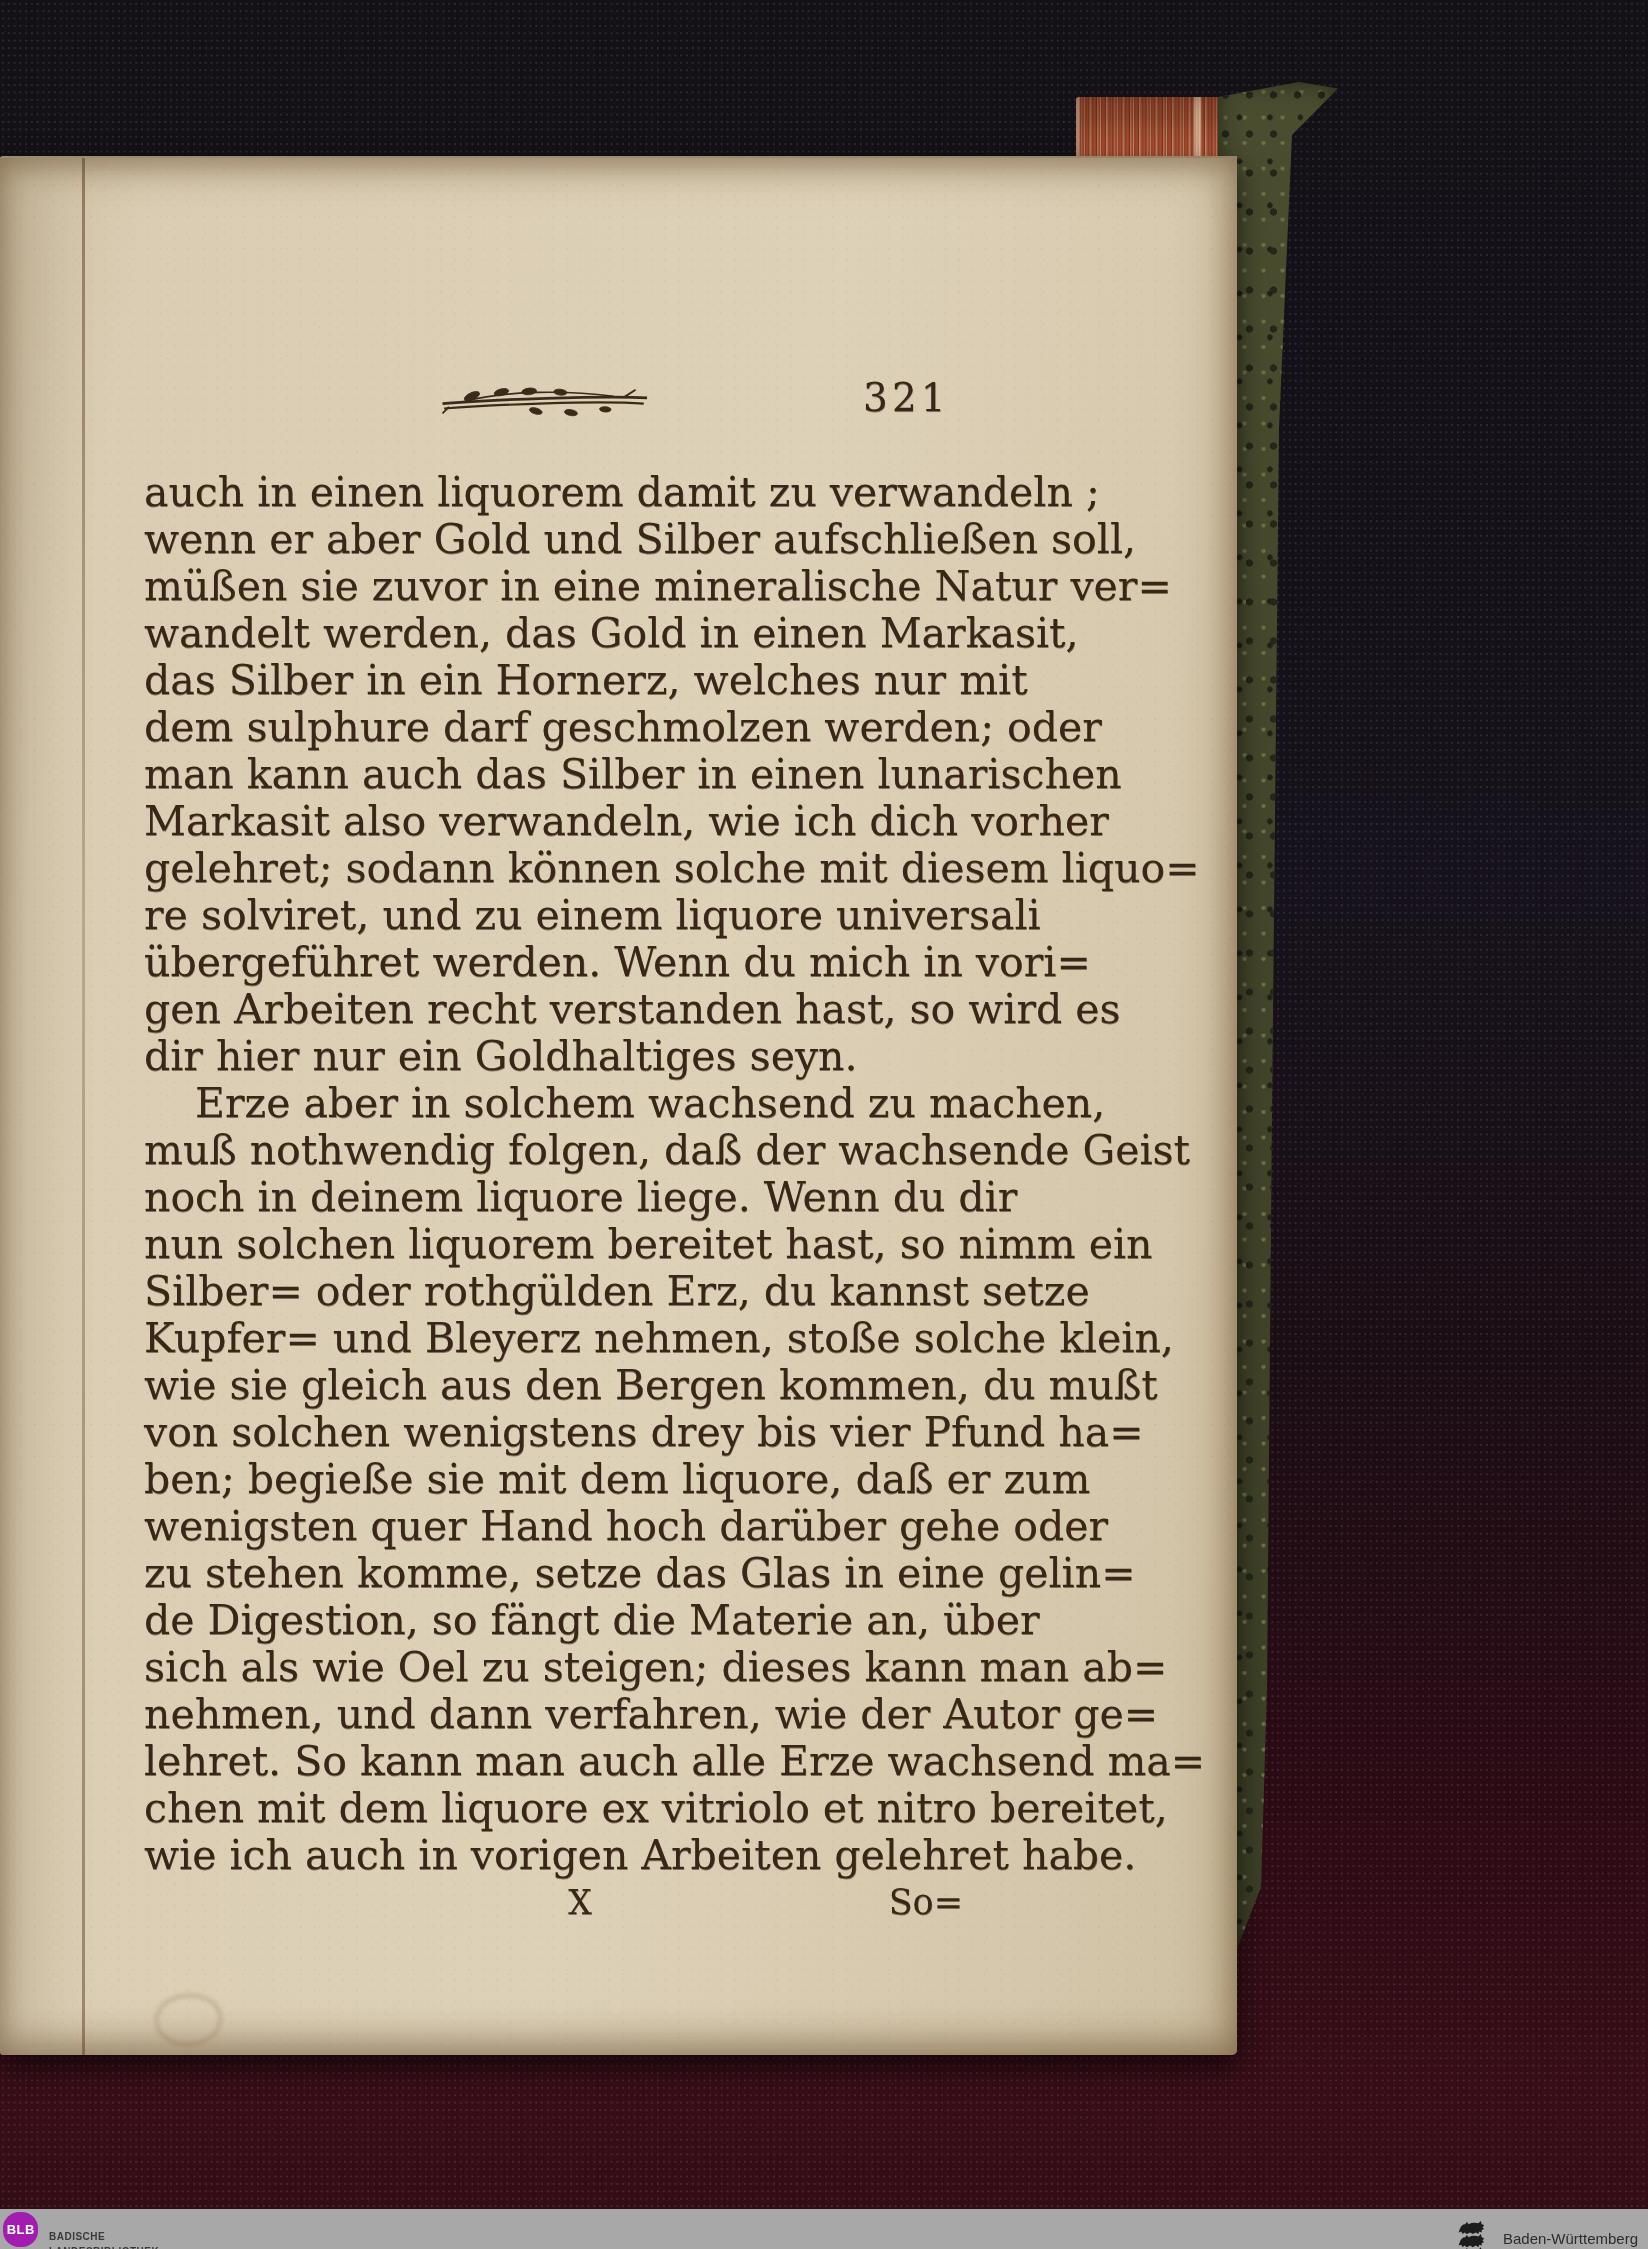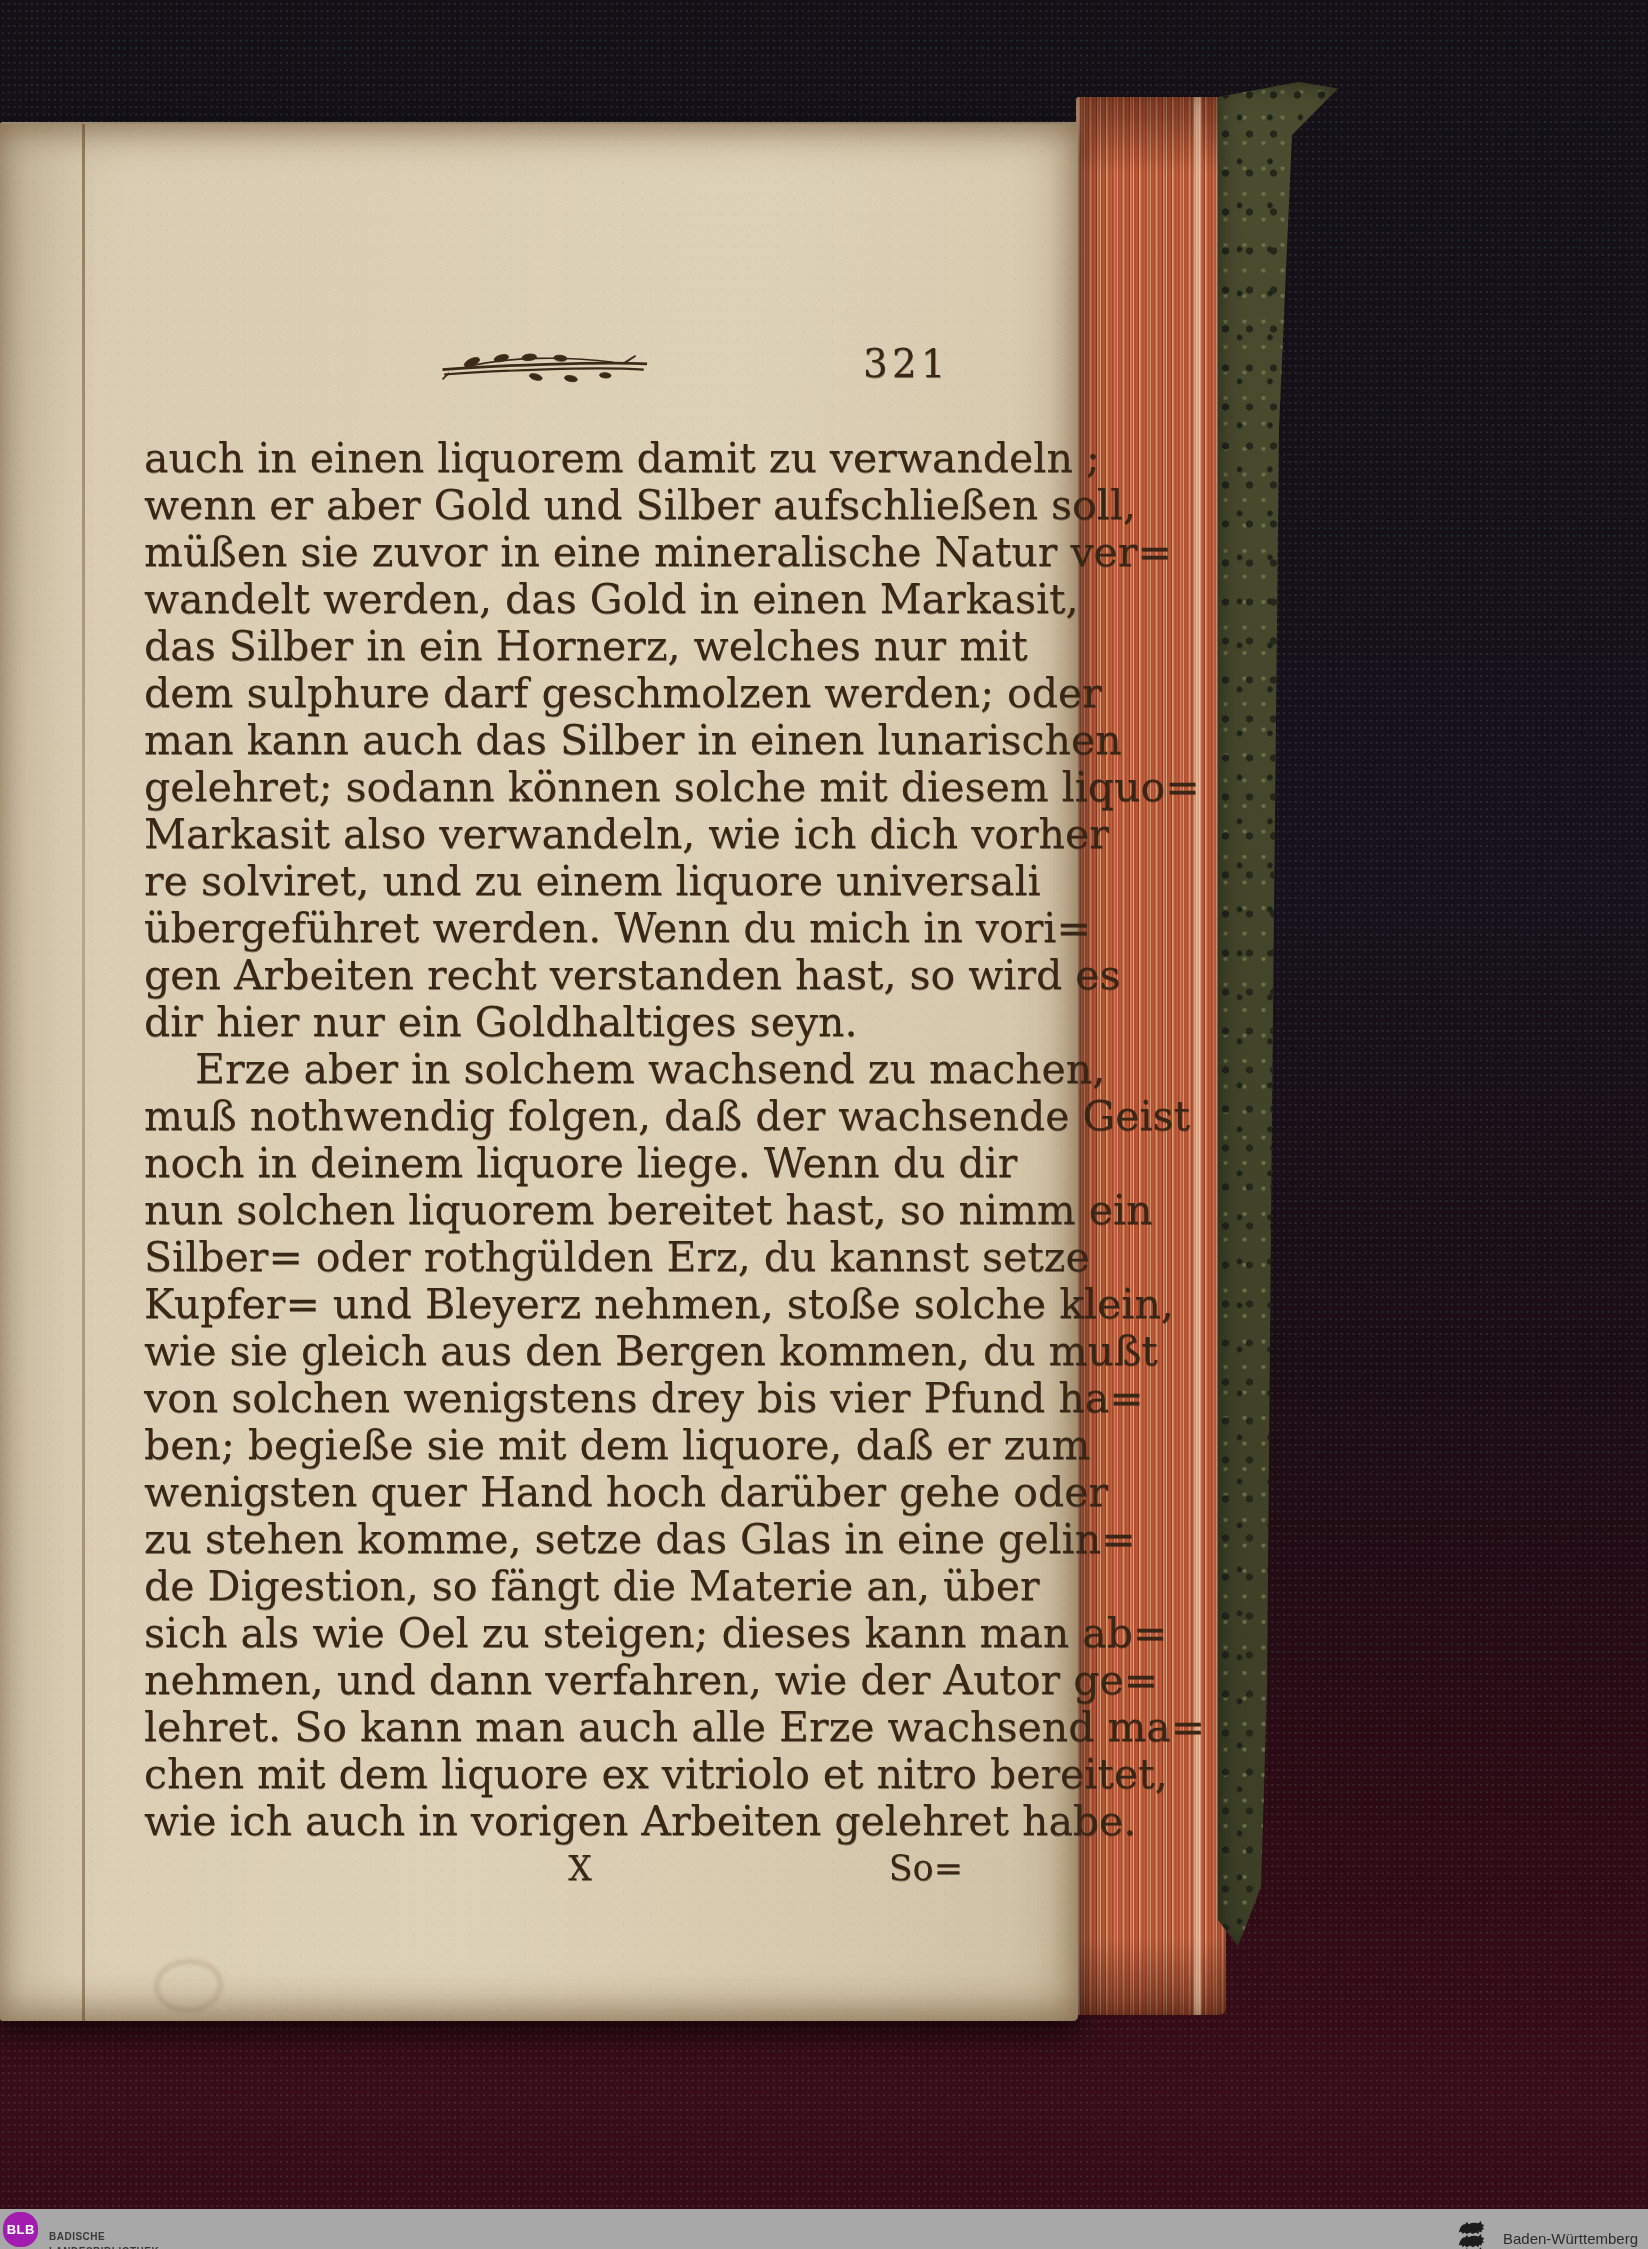--- a/index.html
+++ b/index.html
@@ -7,21 +7,21 @@
     position:relative;width:1648px;height:2250px;overflow:hidden;
     font-family:"DejaVu Serif",serif;
     background-image:
       radial-gradient(rgba(150,185,195,0.16) 0.8px, transparent 1.2px),
       radial-gradient(rgba(120,160,175,0.10) 0.8px, transparent 1px),
       linear-gradient(180deg,#131016 0%,#16111a 40%,#1c0d14 62%,#2c0a14 80%,#380d17 93%,#330c15 100%);
     background-size:5.8px 7.4px,10.7px 9px,100% 100%;
   }
   
   .page{
-    position:absolute;left:0;top:122px;width:1078px;height:1897px;
+    position:absolute;left:0;top:156px;width:1237px;height:1897px;
     background:
       radial-gradient(rgba(125,100,65,0.10) 1px, transparent 1.2px) 0 0 / 14px 10.7px,
       radial-gradient(rgba(110,85,55,0.08) 0.8px, transparent 1px) 5.8px 4.1px / 19px 15.7px,
       linear-gradient(100deg,#cdbfa3 0%,#dacdb3 10%,#ddd1b8 55%,#d5c7ab 86%,#cdbfa1 100%);
     box-shadow:
       inset 0 11.5px 23px rgba(96,70,40,.30),
       inset 0 -16.5px 28px rgba(96,70,40,.30),
       inset 38px 0 58px rgba(96,70,40,.17),
       inset -21.4px 0 40px rgba(115,82,46,.26),
       0 11.5px 28px rgba(0,0,0,.6);
@@ -136,22 +136,22 @@
       <span class="page-number">321</span>
 
       <div class="lines">
           <div class="line">auch in einen liquorem damit zu verwandeln ;</div>
           <div class="line">wenn er aber Gold und Silber aufschließen soll,</div>
           <div class="line">müßen sie zuvor in eine mineralische Natur ver=</div>
           <div class="line">wandelt werden, das Gold in einen Markasit,</div>
           <div class="line">das Silber in ein Hornerz, welches nur mit</div>
           <div class="line">dem sulphure darf geschmolzen werden; oder</div>
           <div class="line">man kann auch das Silber in einen lunarischen</div>
+          <div class="line">Markasit also verwandeln, wie ich dich vorher</div>
           <div class="line">gelehret; sodann können solche mit diesem liquo=</div>
-          <div class="line">Markasit also verwandeln, wie ich dich vorher</div>
           <div class="line">re solviret, und zu einem liquore universali</div>
           <div class="line">übergeführet werden. Wenn du mich in vori=</div>
           <div class="line">gen Arbeiten recht verstanden hast, so wird es</div>
           <div class="line last">dir hier nur ein Goldhaltiges seyn.</div>
           <div class="line indent">Erze aber in solchem wachsend zu machen,</div>
           <div class="line">muß nothwendig folgen, daß der wachsende Geist</div>
           <div class="line">noch in deinem liquore liege. Wenn du dir</div>
           <div class="line">nun solchen liquorem bereitet hast, so nimm ein</div>
           <div class="line">Silber= oder rothgülden Erz, du kannst setze</div>
           <div class="line">Kupfer= und Bleyerz nehmen, stoße solche klein,</div>

